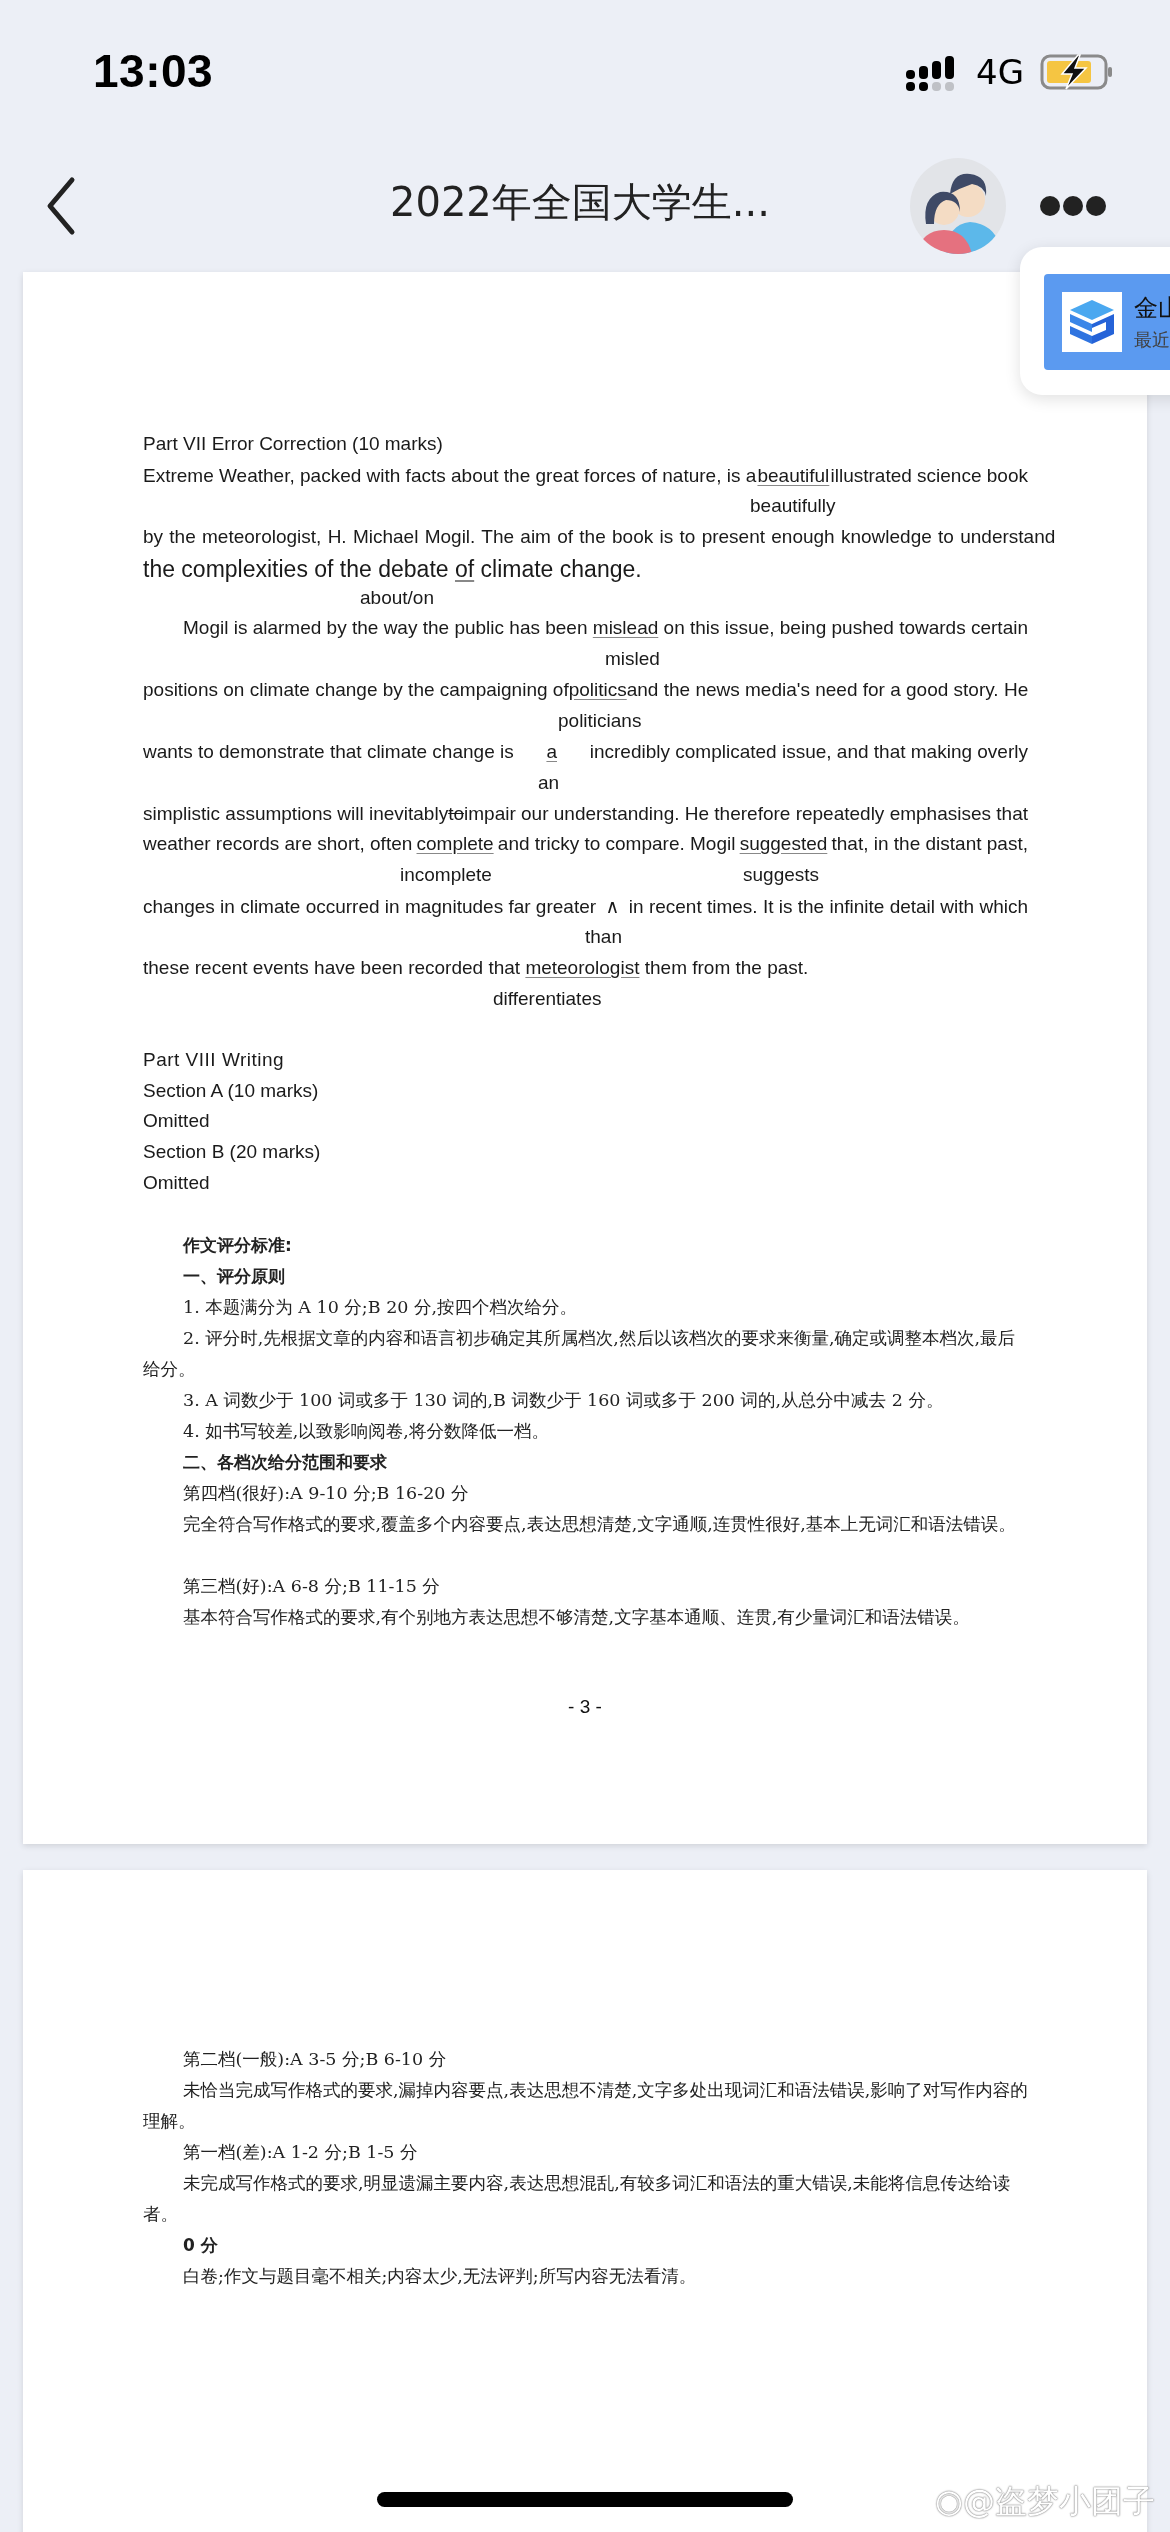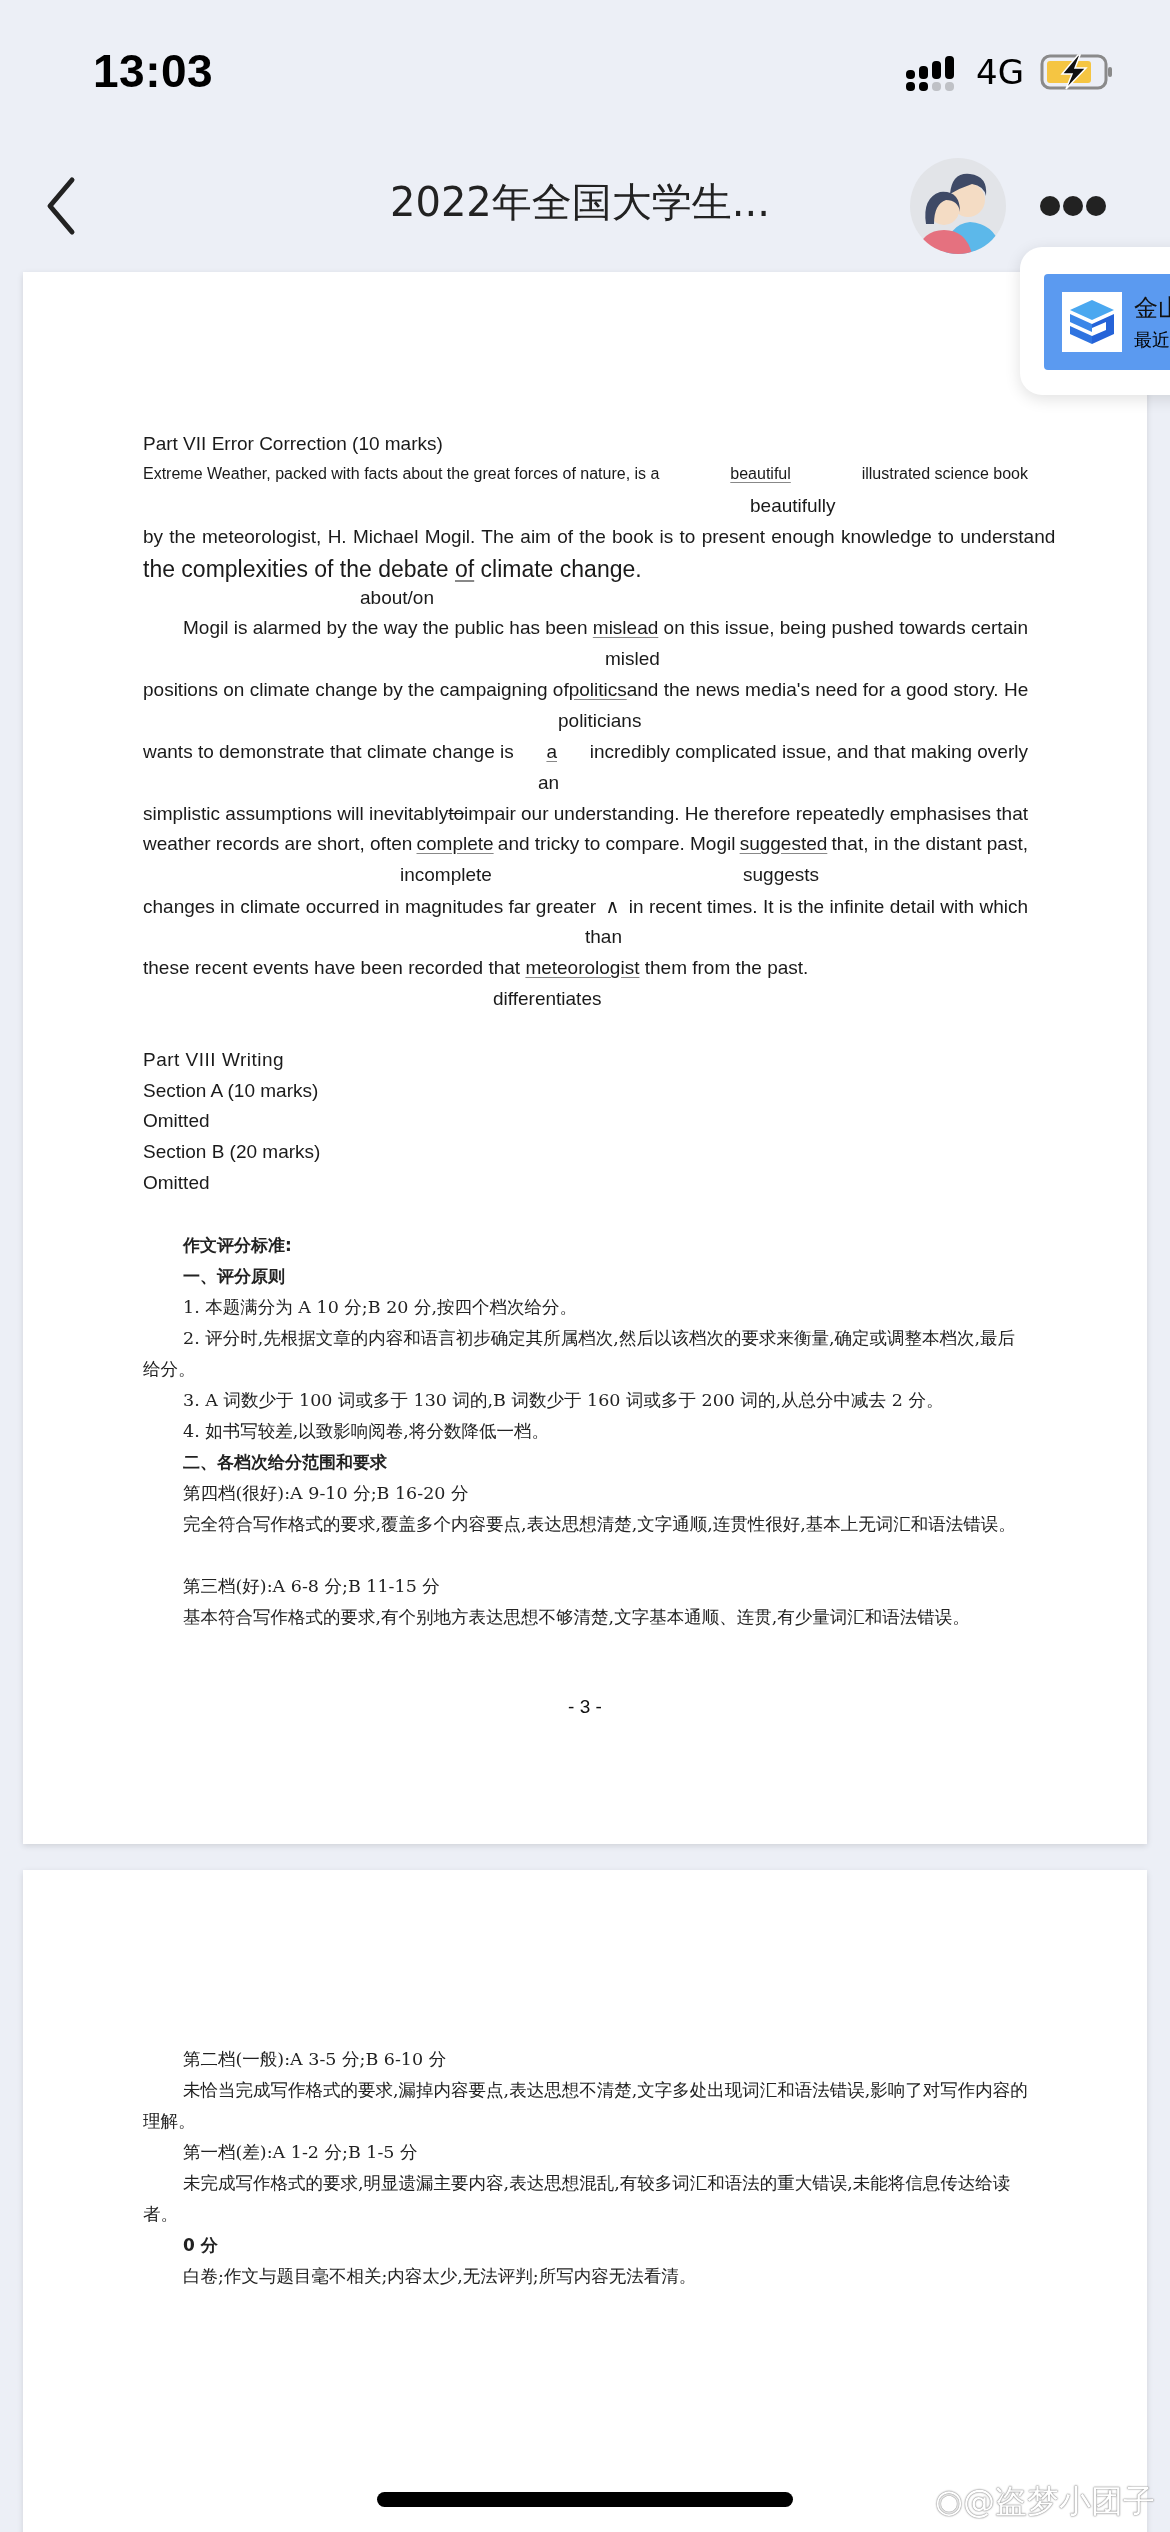--- a/index.html
+++ b/index.html
@@ -30,21 +30,21 @@
   u { text-decoration:underline; text-decoration-color:#888; text-underline-offset:3px; }
   .cn { position:absolute; left:143px; width:885px; font-family:"DejaVu Serif", serif; font-size:17.5px; color:#222; line-height:31px; }
   .cn.ind { text-indent:40px; }
   .bold { font-family:"DejaVu Sans", sans-serif; font-weight:bold; }
   .pagenum { position:absolute; left:0; width:1124px; text-align:center; top:1424px; font-size:19px; color:#111; }
 
   .popup { position:absolute; left:1020px; top:247px; width:170px; height:148px; background:#fff; border-radius:22px 0 0 22px; box-shadow:0 4px 16px rgba(0,0,0,0.12); }
   .popup-inner { position:absolute; left:24px; top:27px; width:160px; height:96px; background:#5b9af0; border-radius:4px; }
   .popup-logo { position:absolute; left:18px; top:18px; width:60px; height:60px; background:#fff; }
   .popup-title { position:absolute; left:90px; top:18px; font-size:24px; color:#111; font-family:"DejaVu Sans", sans-serif; white-space:nowrap; }
-  .popup-sub { position:absolute; left:90px; top:54px; font-size:18px; color:#000000; font-family:"DejaVu Sans", sans-serif; white-space:nowrap; }
+  .popup-sub { position:absolute; left:90px; top:54px; font-size:18px; color:#404040; font-family:"DejaVu Sans", sans-serif; white-space:nowrap; }
 
   .home-indicator { position:absolute; left:377px; top:2492px; width:416px; height:15px; background:#000; border-radius:8px; }
   .watermark { position:absolute; left:935px; top:2480px; font-size:32px; color:#fff; font-family:"DejaVu Sans", sans-serif; text-shadow:0 0 2px #888, 0 0 1px #666; white-space:nowrap; }
 </style>
 </head>
 <body>
 
 <div class="statusbar">
   <div class="time">13:03</div>
   <svg class="signal" viewBox="0 0 56 36">
@@ -86,21 +86,21 @@
   <span style="left:23px"></span>
   <span style="left:46px"></span>
 </div>
 
 <div class="page page1"></div>
 
 <div class="line" style="top:433px;font-size:19px;">
   <span>Part VII Error Correction (10 marks)</span>
 </div>
 
-<div class="line just" style="top:465px;font-size:16px;">
+<div class="line just" style="top:465px;font-size:19px;">
   <span>Extreme Weather, packed with facts about the great forces of nature, is a</span>
   <u>beautiful</u>
   <span>illustrated science book</span>
 </div>
 <div class="corr" style="left:750px;top:495px;">beautifully</div>
 <div class="line just" style="top:526px;font-size:19px;word-spacing:1px;">
   <span>by the meteorologist, H. Michael Mogil. The aim of the book is to present enough knowledge to understand</span>
 </div>
 <div class="line" style="top:556px;font-size:23px;">
   <span>the complexities of the debate</span>

